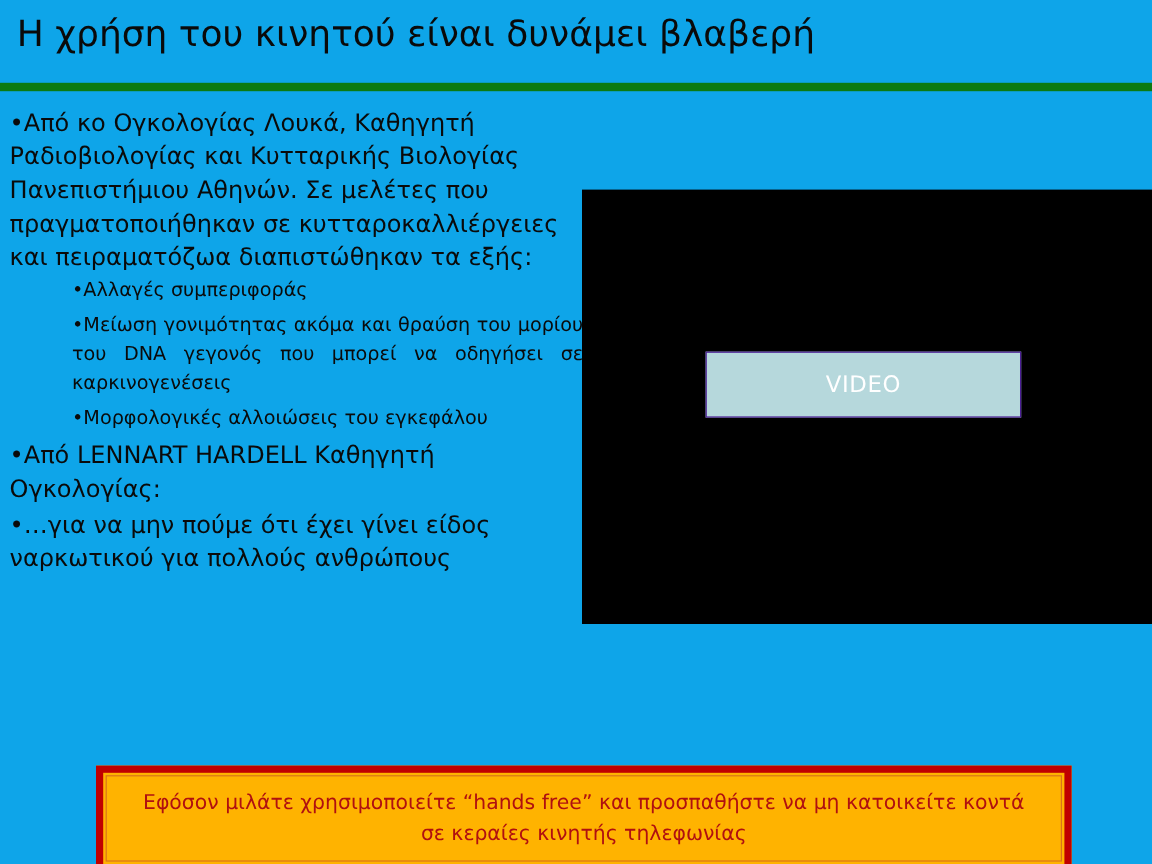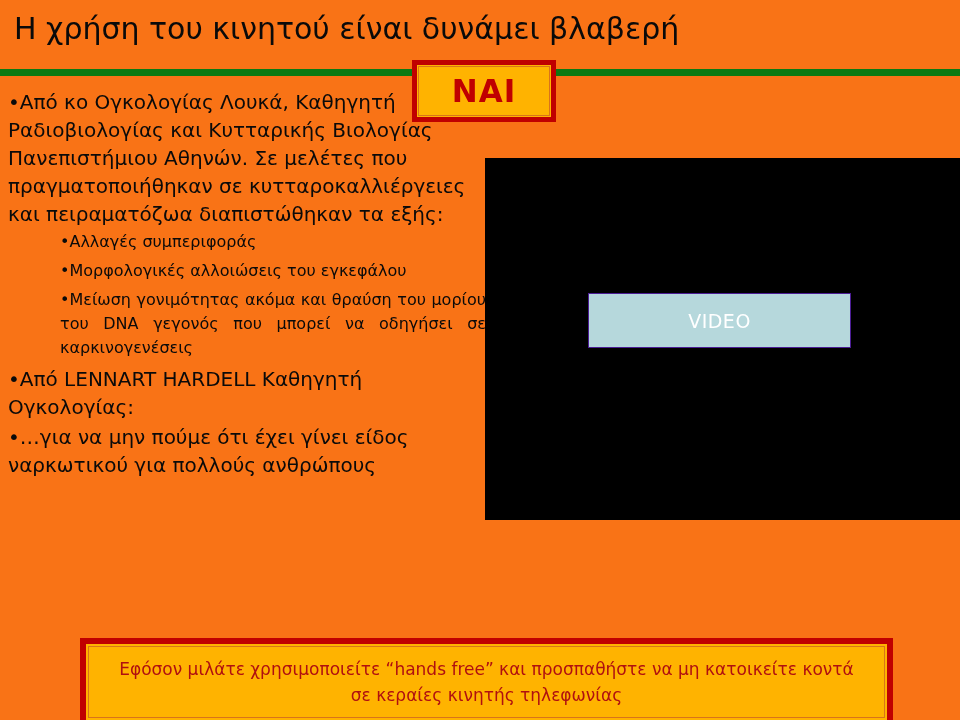--- a/index.html
+++ b/index.html
@@ -15,21 +15,21 @@
     overflow: hidden;
     position: relative;
     -webkit-font-smoothing: antialiased;
   }
 
   #slide {
     position: absolute;
     left: 0; top: 0;
     width: 960px;
     height: 720px;
-    background: #f97316;
+    background: #0ea5e9;
     overflow: hidden;
   }
 
   
   .slide-title {
     position: absolute;
     left: 14px;
     top: 8px;
     width: 930px;
     font-family: "DejaVu Sans", "Liberation Sans", sans-serif;
@@ -184,30 +184,27 @@
 
   <div class="slide-title">Η χρήση του κινητού είναι δυνάμει βλαβερή</div>
   <div class="title-rule"></div>
 
   <div class="video-panel">
     <div class="video-placeholder">
       <span class="video-placeholder-label">VIDEO</span>
     </div>
   </div>
 
-  <div class="nai-badge">
-    <span class="nai-label">ΝΑΙ</span>
-  </div>
 
   <div class="body-col">
     <div id="blocks-host">
         <p class="lvl1"><span class="bullet">•</span><span>Από κο Ογκολογίας Λουκά, Καθηγητή Ραδιοβιολογίας και Κυτταρικής Βιολογίας Πανεπιστήμιου Αθηνών.  Σε μελέτες που πραγματοποιήθηκαν σε κυτταροκαλλιέργειες και πειραματόζωα διαπιστώθηκαν τα εξής:</span></p>
         <p class="lvl2"><span class="bullet">•</span><span>Αλλαγές συμπεριφοράς</span></p>
+        <p class="lvl2"><span class="bullet">•</span><span>Μείωση γονιμότητας ακόμα και θραύση του μορίου του DNA γεγονός που μπορεί να οδηγήσει σε καρκινογενέσεις</span></p>
         <p class="lvl2"><span class="bullet">•</span><span>Μορφολογικές αλλοιώσεις του εγκεφάλου</span></p>
-        <p class="lvl2"><span class="bullet">•</span><span>Μείωση γονιμότητας ακόμα και θραύση του μορίου του DNA γεγονός που μπορεί να οδηγήσει σε καρκινογενέσεις</span></p>
         <p class="lvl1"><span class="bullet">•</span><span>Από LENNART HARDELL Καθηγητή Ογκολογίας:</span></p>
         <p class="lvl1"><span class="bullet">•</span><span>…για να μην πούμε ότι έχει γίνει είδος ναρκωτικού για πολλούς ανθρώπους</span></p>
       </div>
   </div>
 
   <div class="bottom-banner">
     <div class="banner-text">Εφόσον μιλάτε χρησιμοποιείτε “hands free” και προσπαθήστε να μη κατοικείτε κοντά σε κεραίες κινητής τηλεφωνίας</div>
   </div>
 
 </div>

